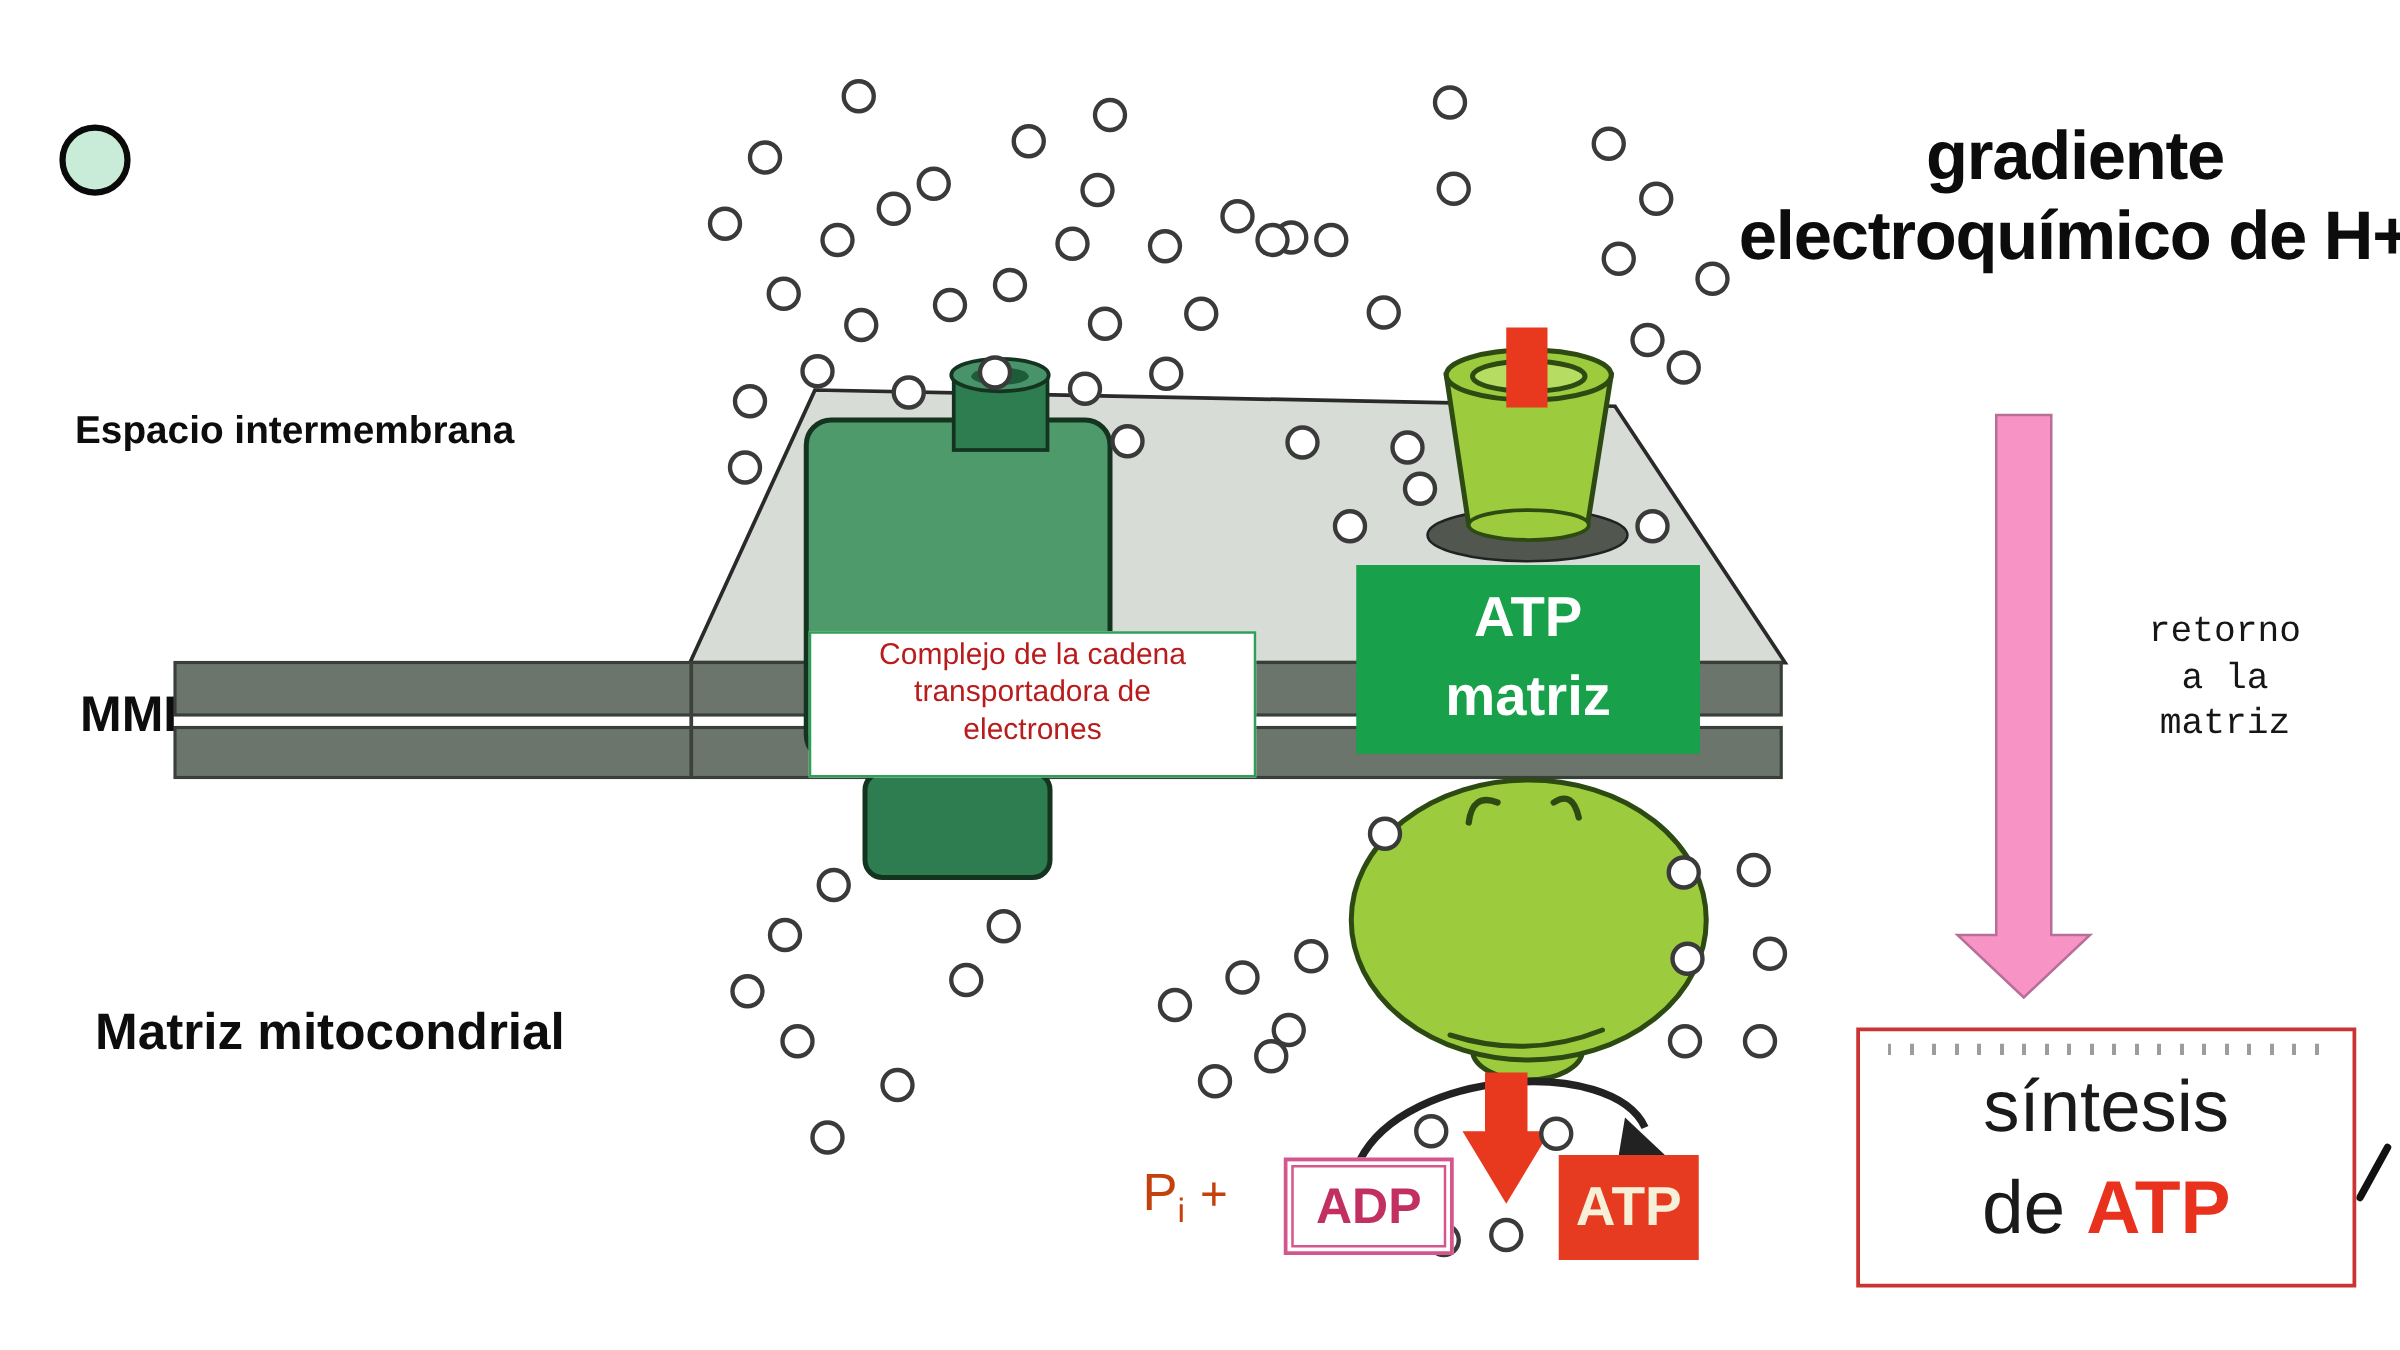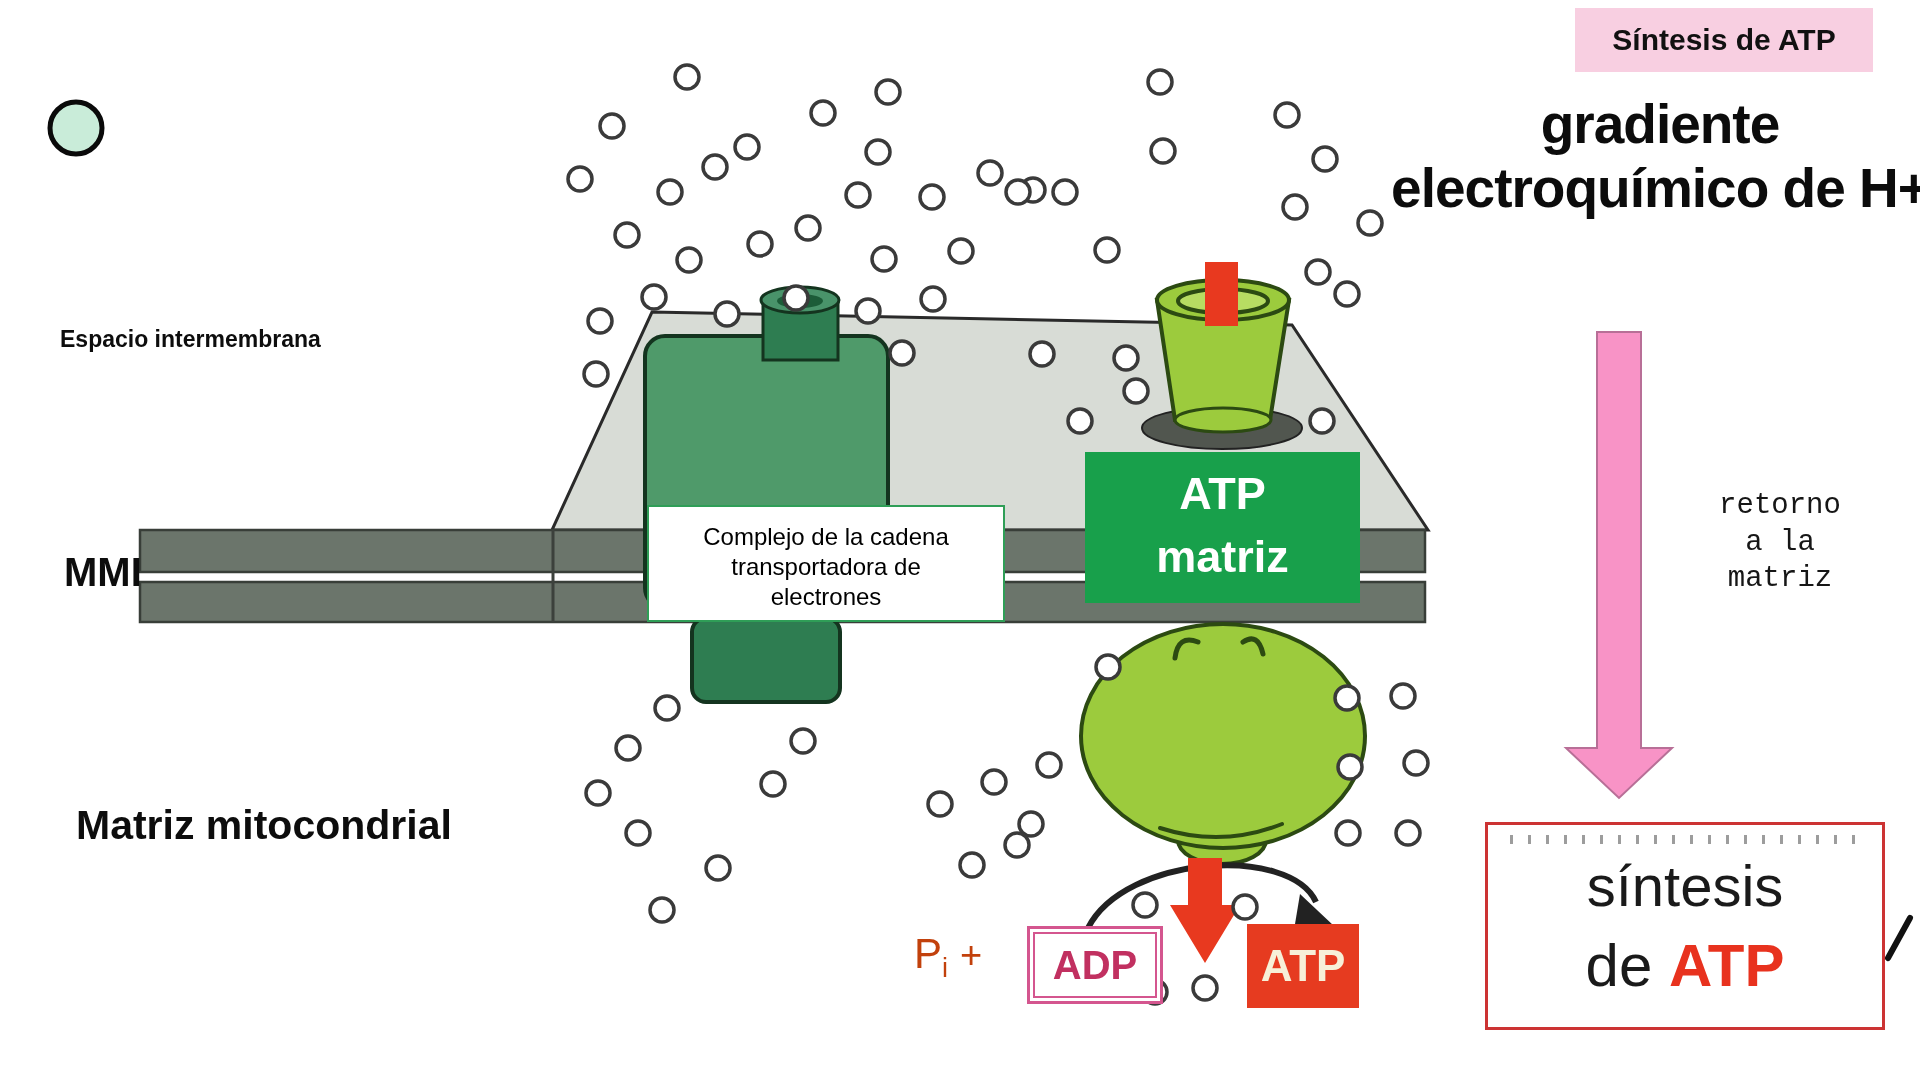--- a/index.html
+++ b/index.html
@@ -19,27 +19,27 @@
   
   .result{left:1485px;top:822px;width:400px;height:208px;border:3px solid #cc3333;
           background:#fff;box-sizing:border-box;display:flex;flex-direction:column;
           justify-content:center;align-items:center;}
   .result .ticks{position:absolute;top:10px;left:22px;right:22px;height:9px;opacity:.5;
           background:repeating-linear-gradient(90deg,#3a3a3a 0 3px,transparent 3px 18px);}
   .result .l1{font-size:58px;color:#1a1a1a;line-height:80px;}
   .result .l2{font-size:60px;color:#1a1a1a;line-height:80px;}
   .result .hl{font-weight:bold;color:#e8321e;}
   
-  .lab-espacio{left:60px;top:326px;font-weight:bold;font-size:23px;color:#0d0d0d;}
+  .lab-espacio{left:60px;top:326px;font-weight:bold;font-size:31px;color:#0d0d0d;}
   .lab-mmi{left:64px;top:550px;font-weight:bold;font-size:40px;color:#0d0d0d;}
   .lab-matriz{left:76px;top:802px;font-weight:bold;font-size:41px;color:#0d0d0d;}
   
   .etcbox{left:647px;top:505px;width:358px;height:117px;background:#fff;border:2px solid #2f9e57;
-          box-sizing:border-box;padding:15px 28px 0 28px;text-align:center;
-          font-size:24px;line-height:30px;color:#000000;}
+          box-sizing:border-box;padding:2px 28px 0 28px;text-align:center;
+          font-size:24px;line-height:30px;color:#b91c1c;}
   
   .synbox{left:1085px;top:452px;width:275px;height:151px;background:#18a04b;
           box-sizing:border-box;text-align:center;color:#fff;font-weight:bold;
           font-size:45px;line-height:63px;padding-top:10px;}
   
   .pi{left:914px;top:930px;font-size:42px;color:#c2410c;}
   .pi sub{font-size:27px;}
   .pi .plus{font-size:38px;margin-left:12px;}
   .adpbox{left:1027px;top:926px;width:136px;height:78px;background:#fff;box-sizing:border-box;
           border:3px solid #d4568f;box-shadow:inset 0 0 0 3px #fff,inset 0 0 0 5px #d4568f;
@@ -161,21 +161,20 @@
         <circle cx="1403" cy="696" r="12" fill="#ffffff" stroke="#3a3a3a" stroke-width="3.5"></circle>
         <circle cx="1350" cy="767" r="12" fill="#ffffff" stroke="#3a3a3a" stroke-width="3.5"></circle>
         <circle cx="1416" cy="763" r="12" fill="#ffffff" stroke="#3a3a3a" stroke-width="3.5"></circle>
         <circle cx="1348" cy="833" r="12" fill="#ffffff" stroke="#3a3a3a" stroke-width="3.5"></circle>
         <circle cx="1408" cy="833" r="12" fill="#ffffff" stroke="#3a3a3a" stroke-width="3.5"></circle>
         <circle cx="1155" cy="992" r="12" fill="#ffffff" stroke="#3a3a3a" stroke-width="3.5"></circle>
         <circle cx="1205" cy="988" r="12" fill="#ffffff" stroke="#3a3a3a" stroke-width="3.5"></circle>
       </g>
   </svg>
 
-  <div class="abs badge">Síntesis de ATP</div>
 
   <div class="abs title">gradiente electroquímico de H+</div>
 
   <div class="abs retorno">retorno a la matriz</div>
 
   <div class="abs result">
     <div class="ticks"></div>
     <div class="l1">síntesis</div>
     <div class="l2">
       <span>de</span>

